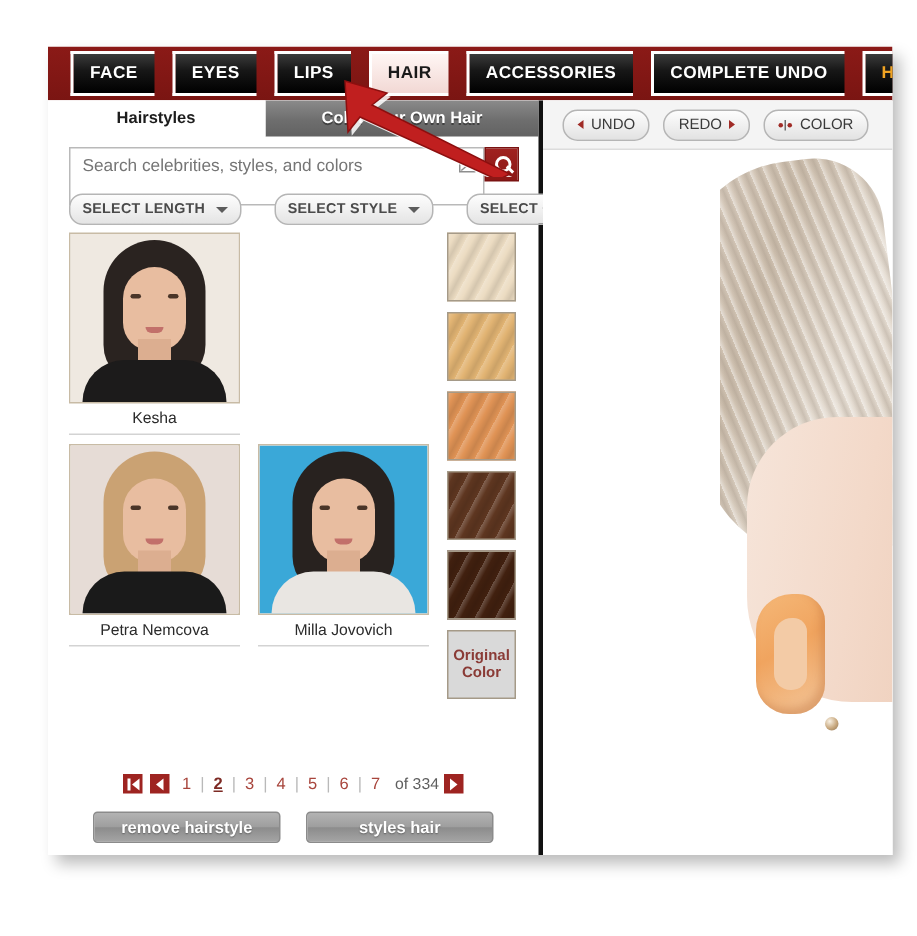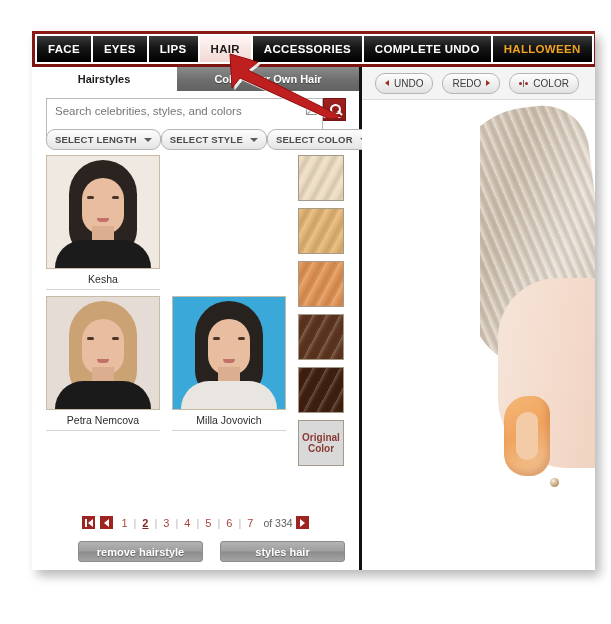--- a/index.html
+++ b/index.html
@@ -50,20 +50,21 @@
     display: flex;
     align-items: center;
     justify-content: flex-start;
     padding: 0 11px;
     color: #ffffff;
     font-size: 11.5px;
     font-weight: bold;
     letter-spacing: 0.3px;
     white-space: nowrap;
     cursor: pointer;
+    margin-left: 12px;
   }
   .nav-tab:last-child { border-right: 2px solid #ffffff; }
   .nav-tab.active {
     background: #f6dfdc;
     background: linear-gradient(to bottom, #fff6f4 0%, #f2d8d4 100%);
     color: #1a1a1a;
   }
   .nav-tab.halloween { color: #f0a323; }
 
   
@@ -175,21 +176,21 @@
     width: 6px; height: 2px;
     background: #ffffff;
     transform: rotate(45deg);
   }
 
   
   #filters {
     position: absolute;
     left: 14px; top: 62px;
     display: flex;
-    gap: 0;
+    gap: 22px;
     text-align: right;
   }
   .filter-btn {
     height: 19px;
     border: 1px solid #b5b5b5;
     border-radius: 9px;
     background: linear-gradient(to bottom, #fdfdfd 0%, #f1f1f1 50%, #e4e4e4 100%);
     display: flex;
     align-items: center;
     padding: 0 8px;
@@ -388,21 +389,21 @@
     cursor: pointer;
     color: #a8453c;
   }
   .pg-num.current { font-weight: bold; text-decoration: underline; color: #7d2a24; }
   .pg-sep { color: #b9b9b9; }
   .pg-total { padding-left: 4px; color: #5e5e5e; font-size: 10.5px; }
 
   
   #actions {
     position: absolute;
-    left: 16px; top: 474px;
+    left: 0; top: 474px;
     width: 327px;
     display: flex;
     justify-content: center;
     gap: 17px;
   }
   .action-btn {
     width: 125px; height: 21px;
     border: 1px solid #8b8b8b;
     border-radius: 3px;
     background: linear-gradient(to bottom, #b3b3b3 0%, #9e9e9e 48%, #8c8c8c 52%, #a4a4a4 100%);

